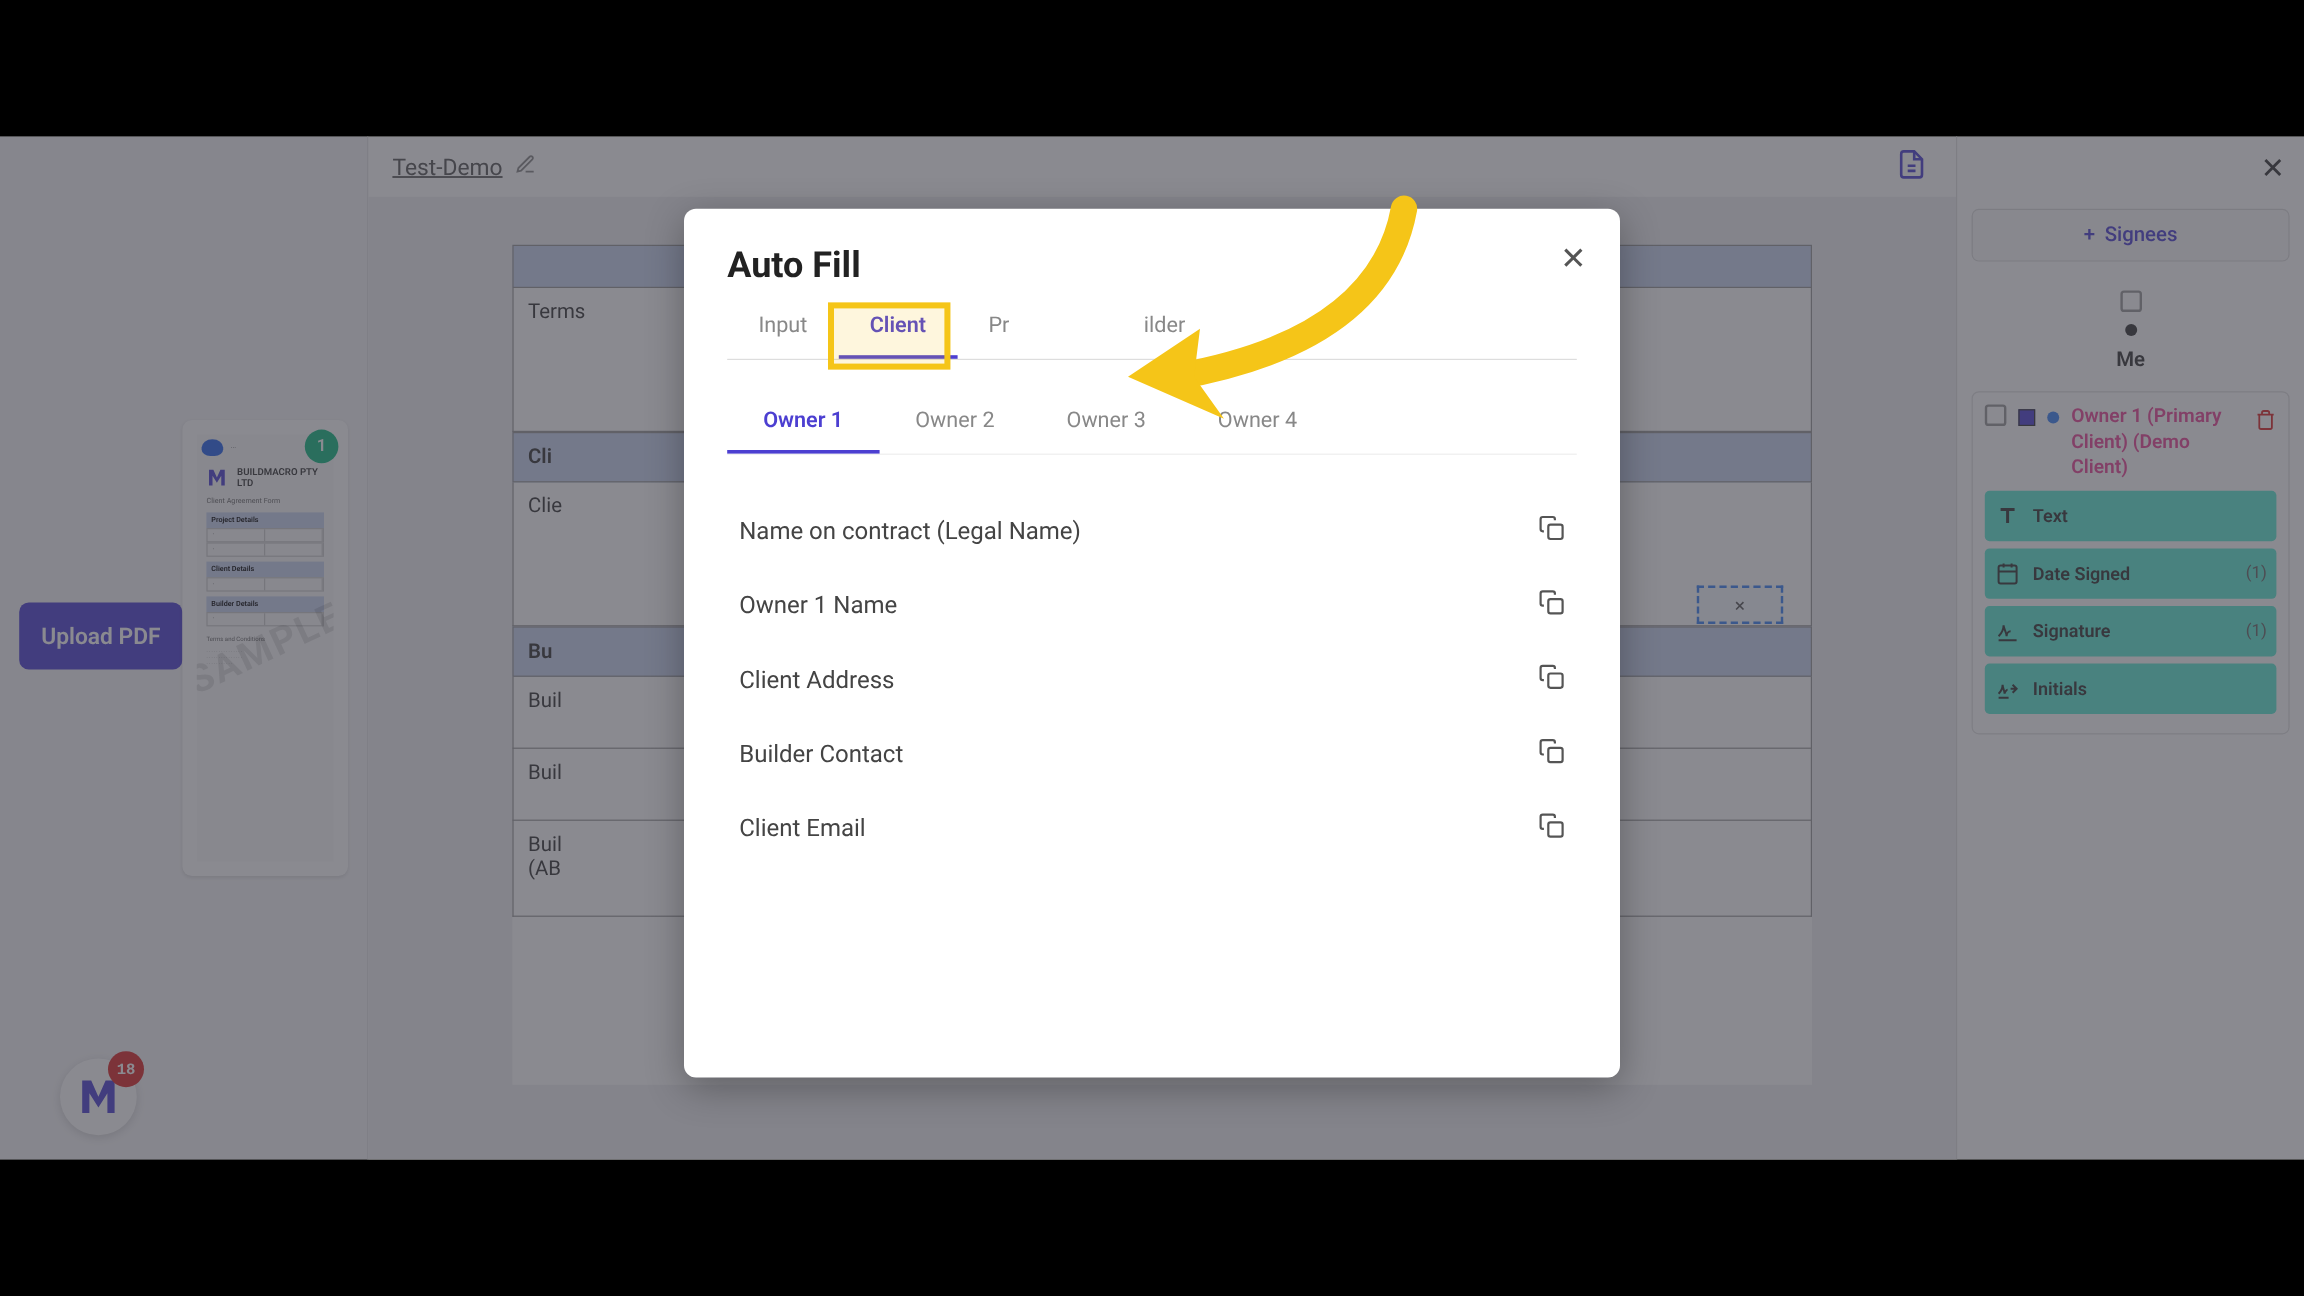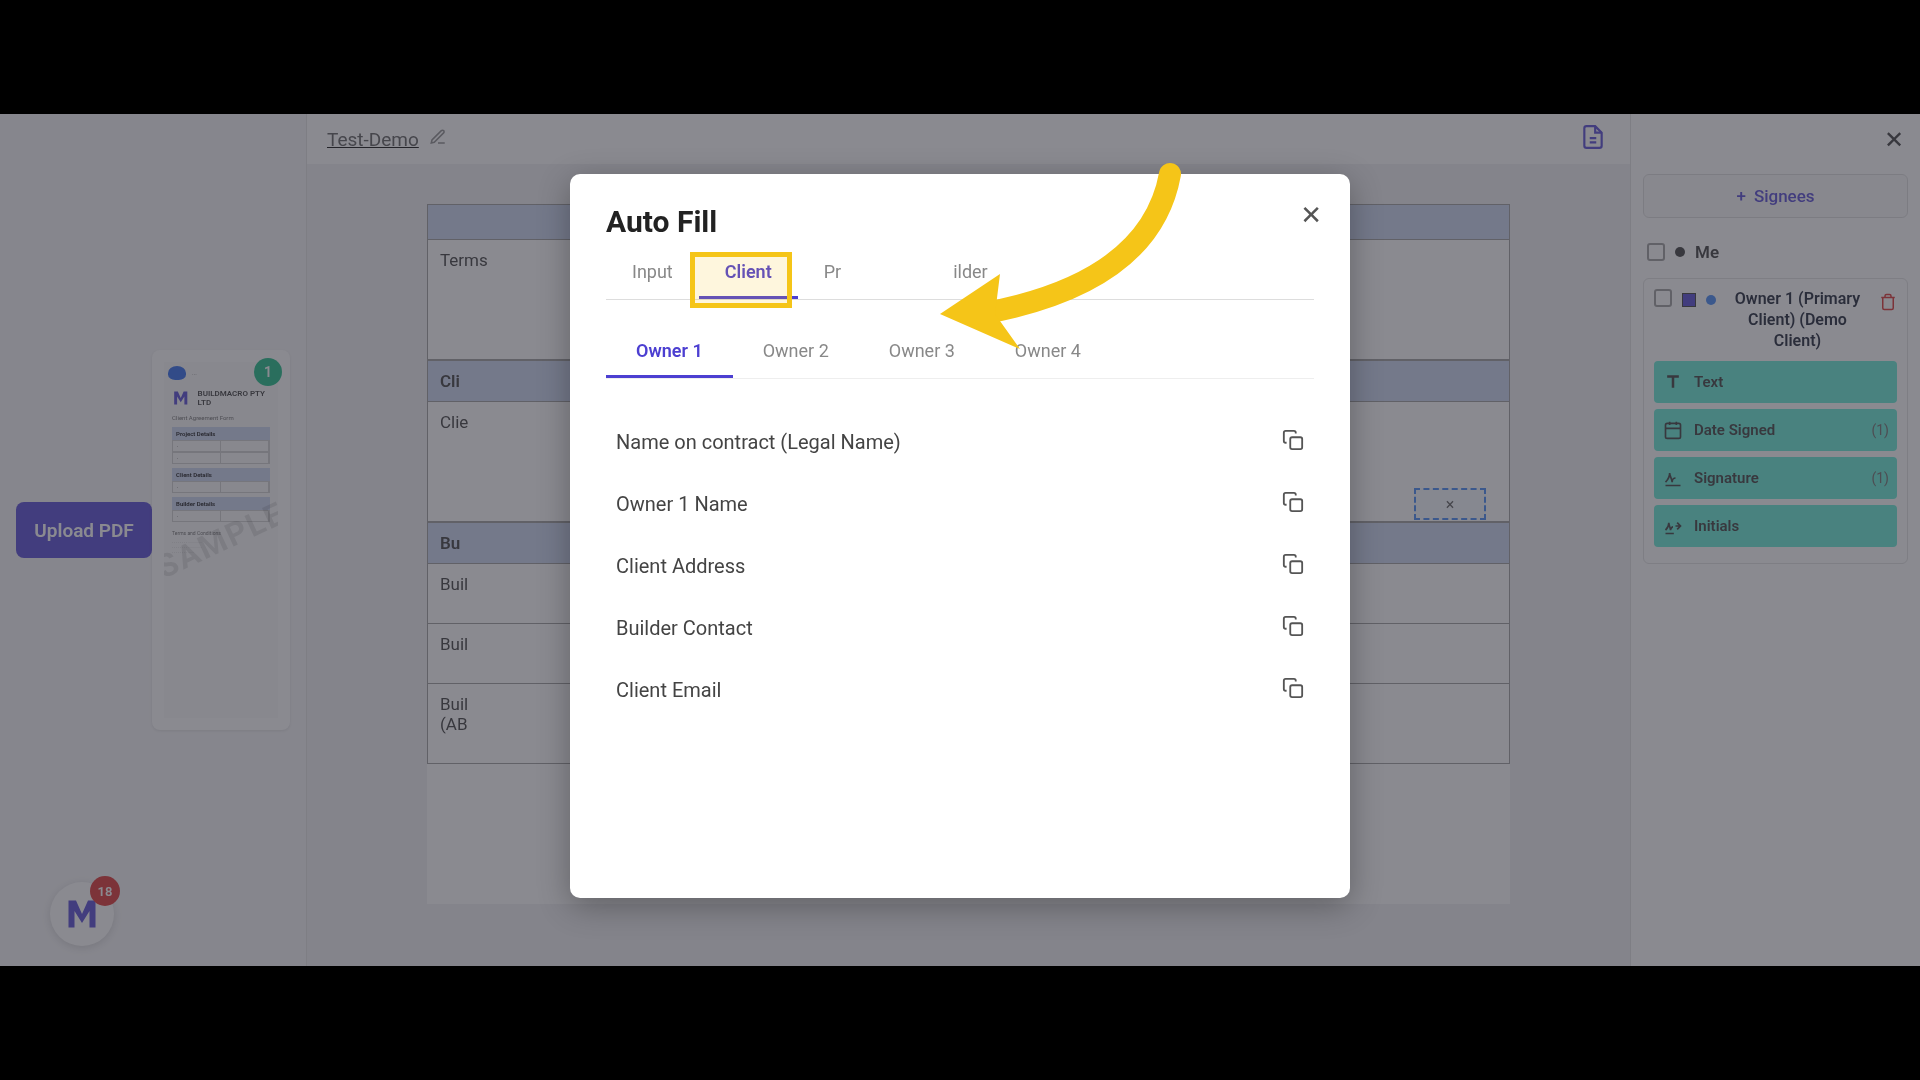--- a/index.html
+++ b/index.html
@@ -29,21 +29,21 @@
 .thumb-table-cell { flex: 1; font-size: 5px; padding: 2px 4px; border-right: 0.5px solid #ccc; }
 .thumb-footer { font-size: 5px; color: #666; padding: 4px 8px; }
 .thumb-footer-line { font-size: 4px; color: #999; padding: 0 8px; line-height: 1.3; }
 
 .sample-watermark { position: absolute; top: 50%; left: 50%; transform: translate(-50%, -50%) rotate(-25deg); font-size: 32px; font-weight: 700; color: rgba(0,0,0,0.12); letter-spacing: 2px; pointer-events: none; }
 
 .thumb-badge { position: absolute; top: 8px; right: 8px; width: 28px; height: 28px; background: #10b981; border-radius: 50%; color: #fff; display: flex; align-items: center; justify-content: center; font-size: 14px; font-weight: 600; }
 
 .fab { position: absolute; bottom: 20px; left: 50px; width: 64px; height: 64px; background: #fff; border-radius: 50%; display: flex; align-items: center; justify-content: center; box-shadow: 0 2px 8px rgba(0,0,0,0.15); }
 .fab svg { width: 36px; height: 36px; }
-.fab-badge { position: absolute; top: -6px; right: -6px; background: #dc2626; color: #fff; border-radius: 50%; width: 30px; height: 30px; display: flex; align-items: center; justify-content: center; font-size: 13px; font-weight: 600; }
+.fab-badge { position: absolute; top: -6px; right: -6px; background: #dc2626; color: #fff; border-radius: 50%; width: 30px; height: 30px; display: flex; align-items: center; justify-content: center; font-size: 13px; font-weight: 600; font-family: Liberation Mono, monospace; }
 
 .main-area { flex: 1; background: #fff; display: flex; flex-direction: column; position: relative; }
 
 .main-header { height: 50px; display: flex; align-items: center; padding: 0 20px; text-decoration: underline; }
 .doc-title { font-size: 19px; color: #555; }
 .edit-icon { margin-left: 10px; color: #888; cursor: pointer; }
 .spacer { flex: 1; }
 .doc-icon-btn { color: #4c3fd1; cursor: pointer; padding: 4px; }
 
 .document-canvas { flex: 1; background: #f0f0f2; padding: 40px 120px; overflow: hidden; position: relative; }
@@ -52,30 +52,30 @@
 .doc-row { display: flex; border: 1px solid #999; border-top: none; min-height: 60px; }
 .doc-label { padding: 10px 12px; font-size: 17px; color: #333; }
 .doc-field-placeholder { position: absolute; right: 24px; top: 284px; width: 72px; height: 32px; border: 2px dashed #3b82f6; background: rgba(59,130,246,0.05); display: flex; align-items: center; justify-content: center; color: #555; font-size: 16px; }
 
 .right-sidebar { width: 290px; background: #fff; border-left: 1px solid #e0e0e0; padding: 0; display: flex; flex-direction: column; position: relative; }
 .close-btn { position: absolute; top: 12px; right: 16px; font-size: 24px; color: #333; cursor: pointer; background: none; border: none; }
 .right-content { padding: 60px 12px 12px 12px; }
 
 .add-signees-btn { width: 100%; height: 44px; border: 1px solid #ddd; background: #fafafa; border-radius: 6px; color: #4c3fd1; font-size: 17px; font-weight: 500; cursor: pointer; display: flex; align-items: center; justify-content: center; gap: 8px; margin-bottom: 16px; }
 
-.signee-row { display: flex; align-items: center; gap: 10px; padding: 8px 4px; }
+.signee-row { display: flex; align-items: center; gap: 10px; padding: 8px 4px; flex-direction: column; }
 .signee-checkbox { width: 18px; height: 18px; border: 2px solid #999; border-radius: 3px; cursor: pointer; }
 .signee-dot { width: 10px; height: 10px; background: #333; border-radius: 50%; }
 .signee-name { font-size: 17px; font-weight: 600; color: #333; }
 
 .signee-card { border: 1px solid #e0e0e0; border-radius: 6px; padding: 10px; margin-top: 8px; }
 .signee-card-header { display: flex; align-items: flex-start; gap: 10px; margin-bottom: 10px; }
 .color-swatch { width: 14px; height: 14px; background: #4c3fd1; border: 1px solid #333; margin-top: 4px; }
 .blue-dot { width: 10px; height: 10px; background: #3b82f6; border-radius: 50%; margin-top: 6px; }
-.signee-title { font-size: 16px; font-weight: 600; color: #0f172a; flex: 1; line-height: 1.3; text-align: center; }
+.signee-title { font-size: 16px; font-weight: 600; color: #ec4899; flex: 1; line-height: 1.3; }
 .trash-icon { color: #dc2626; cursor: pointer; margin-top: 4px; }
 
 .field-row { display: flex; align-items: center; padding: 10px 8px; background: #5eead4; border-radius: 4px; margin-bottom: 6px; cursor: pointer; }
 .field-icon { width: 22px; height: 22px; color: #333; margin-right: 10px; display: flex; align-items: center; justify-content: center; }
 .field-label { flex: 1; font-size: 15px; font-weight: 600; color: #333; }
 .field-count { font-size: 14px; color: #666; }
 
 
 .dimmer { position: absolute; inset: 0; background: rgba(60,60,70,0.6); }
 

